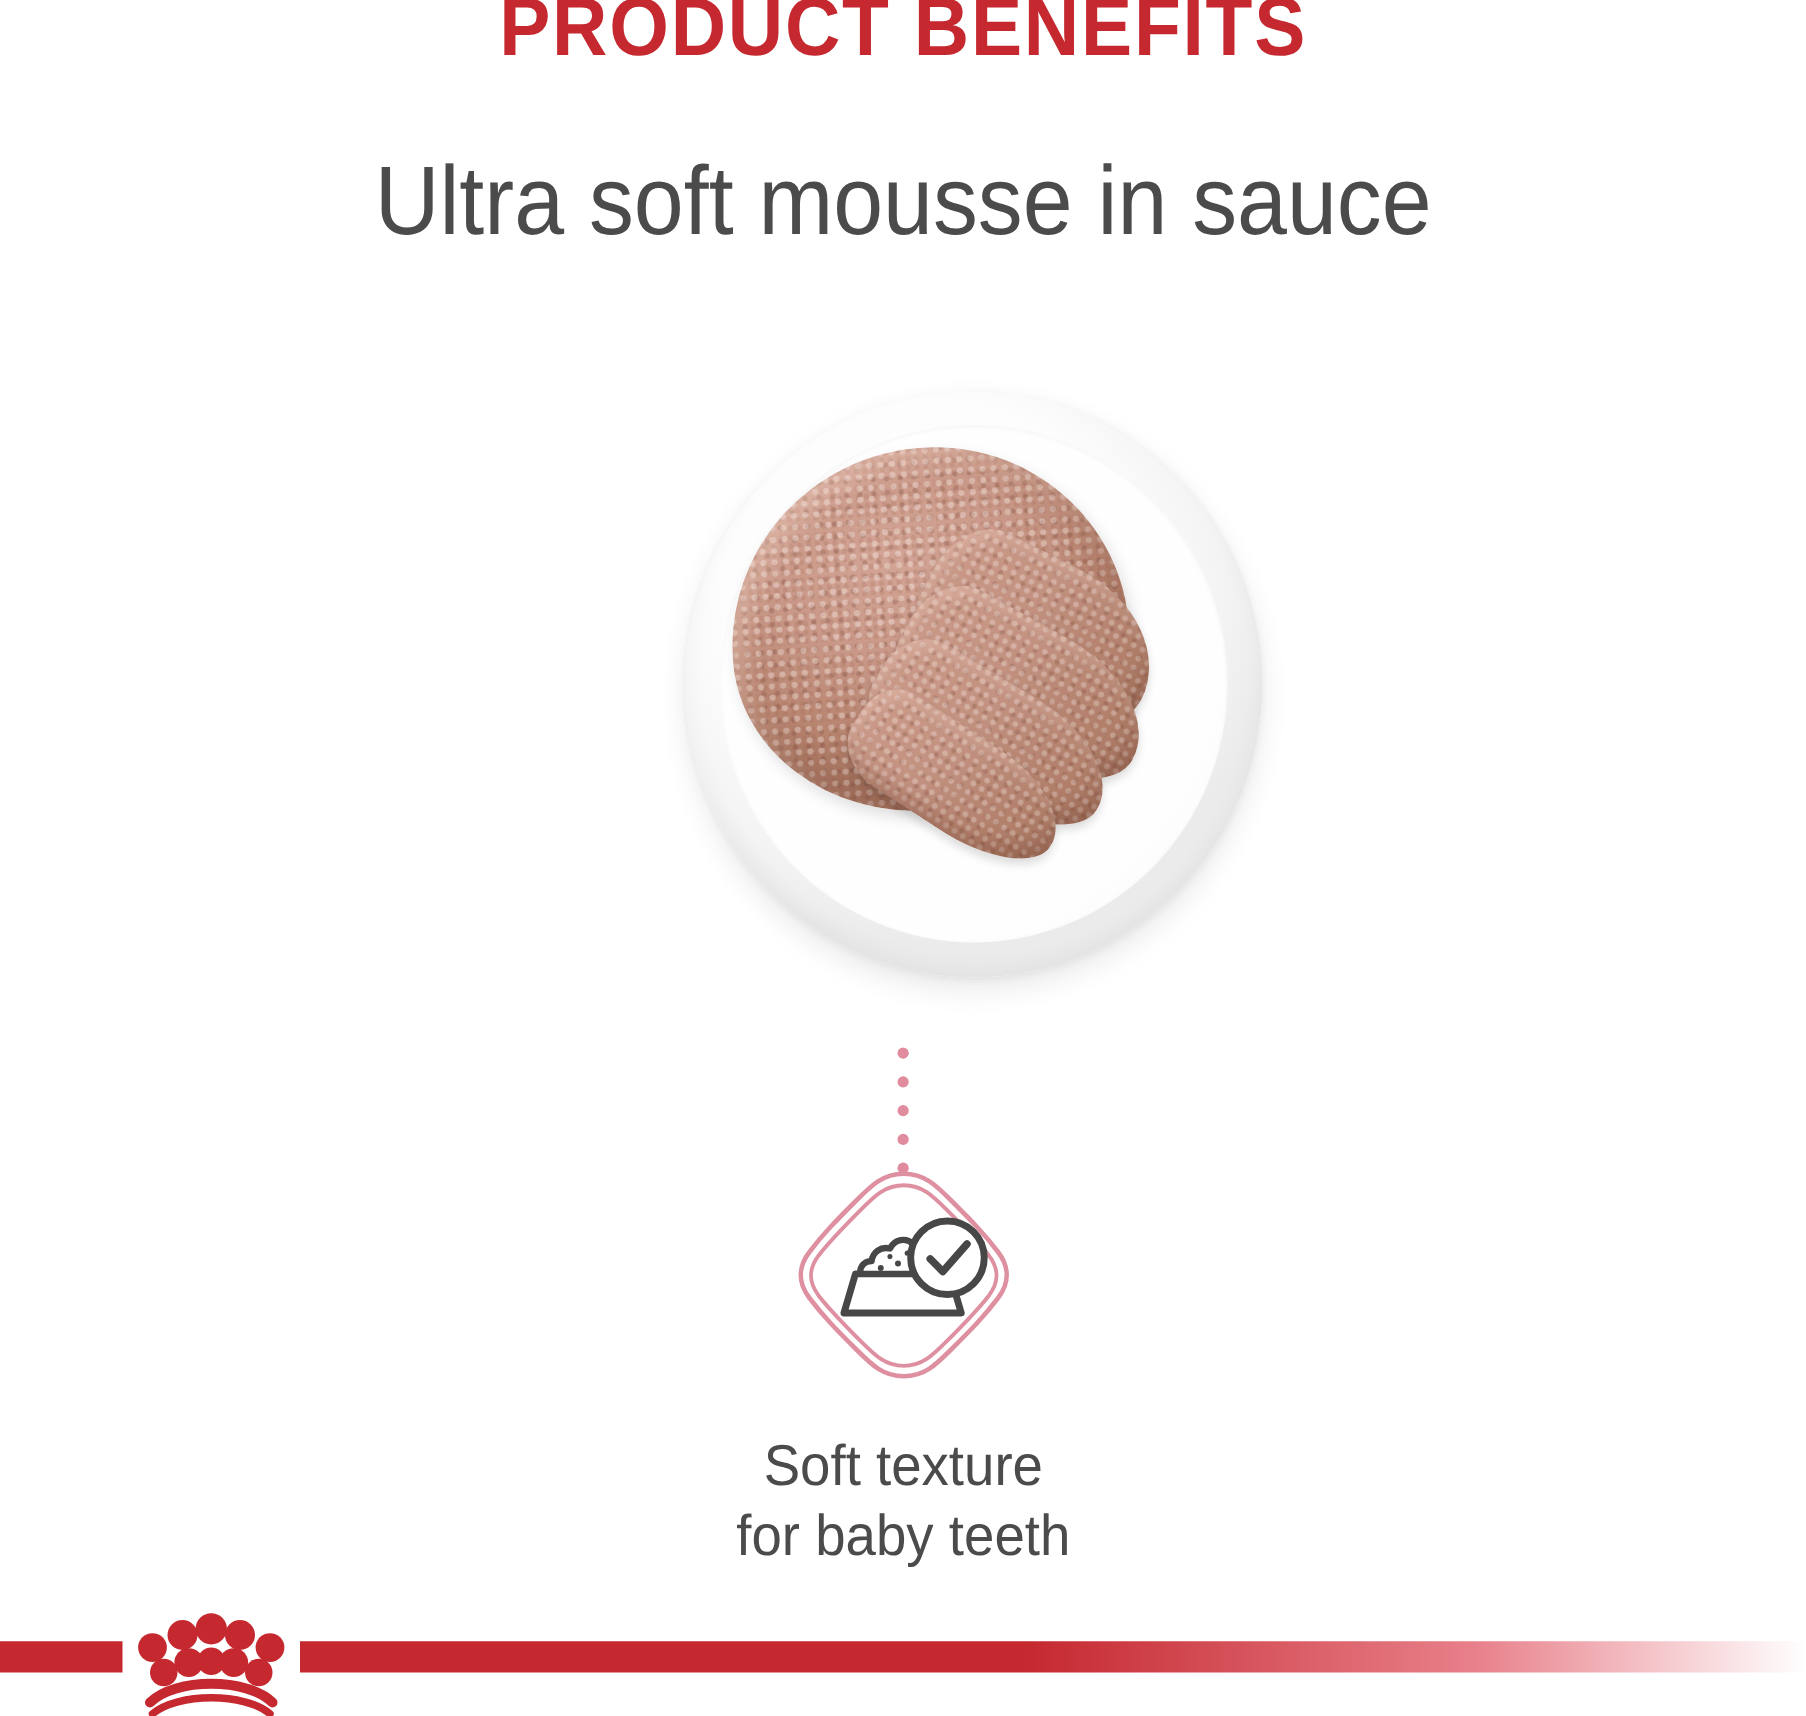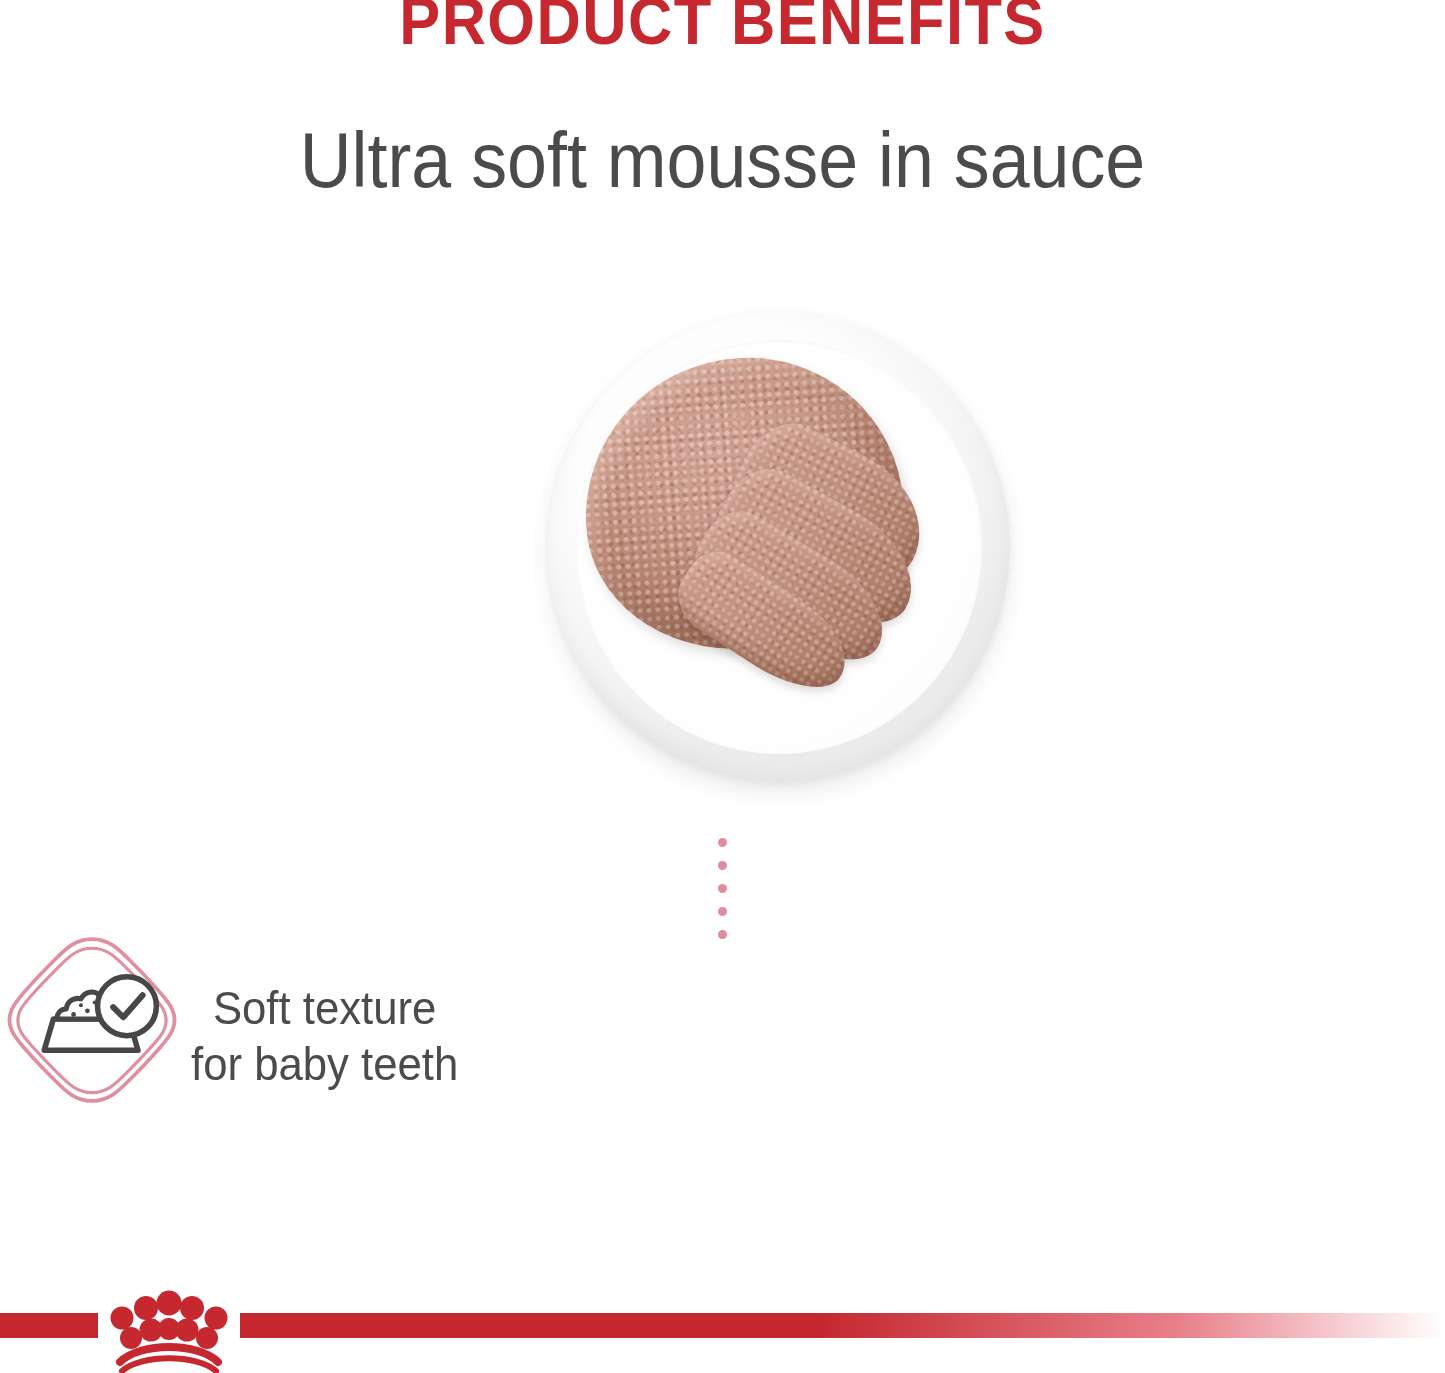--- a/index.html
+++ b/index.html
@@ -181,21 +181,21 @@
     background: #E08B9E;
   }
 
   
   .benefit {
     position: absolute;
     left: 0;
     top: 928px;
     width: 1445px;
     display: flex;
-    flex-direction: row;
+    flex-direction: column;
     align-items: center;
   }
 
   .benefit-icon {
     width: 184px;
     height: 184px;
     display: block;
   }
 
   .benefit-caption {

